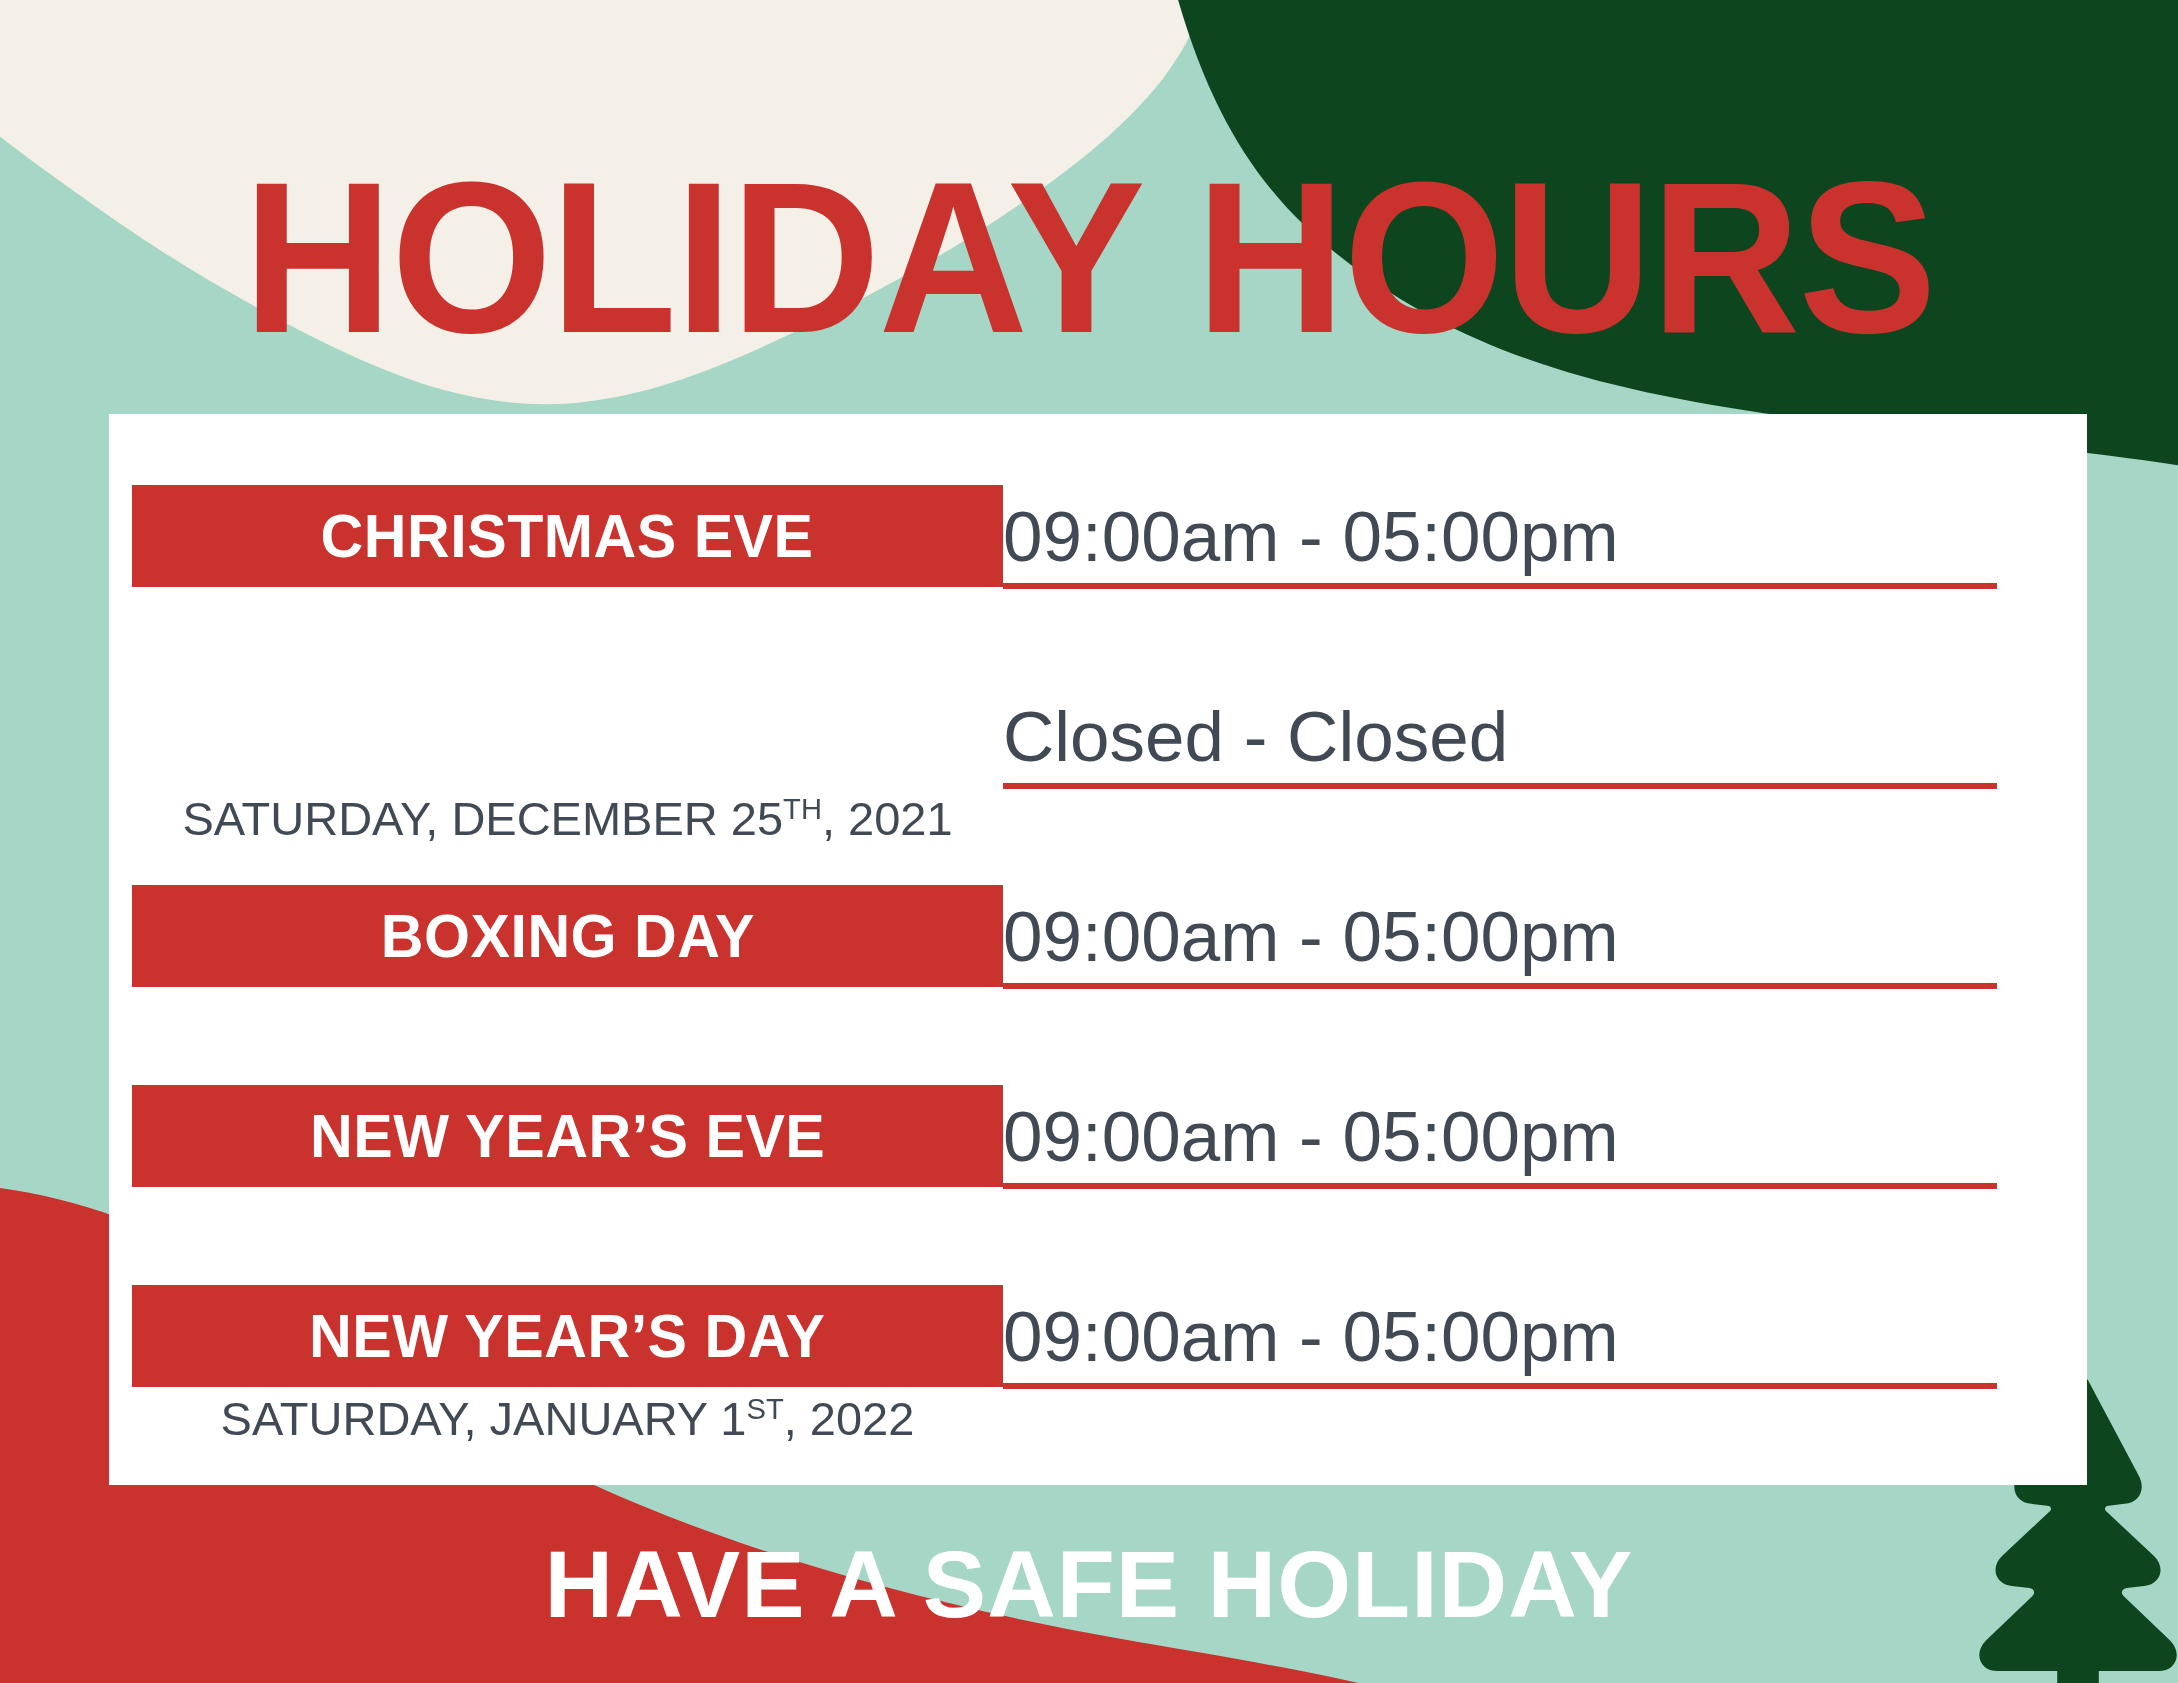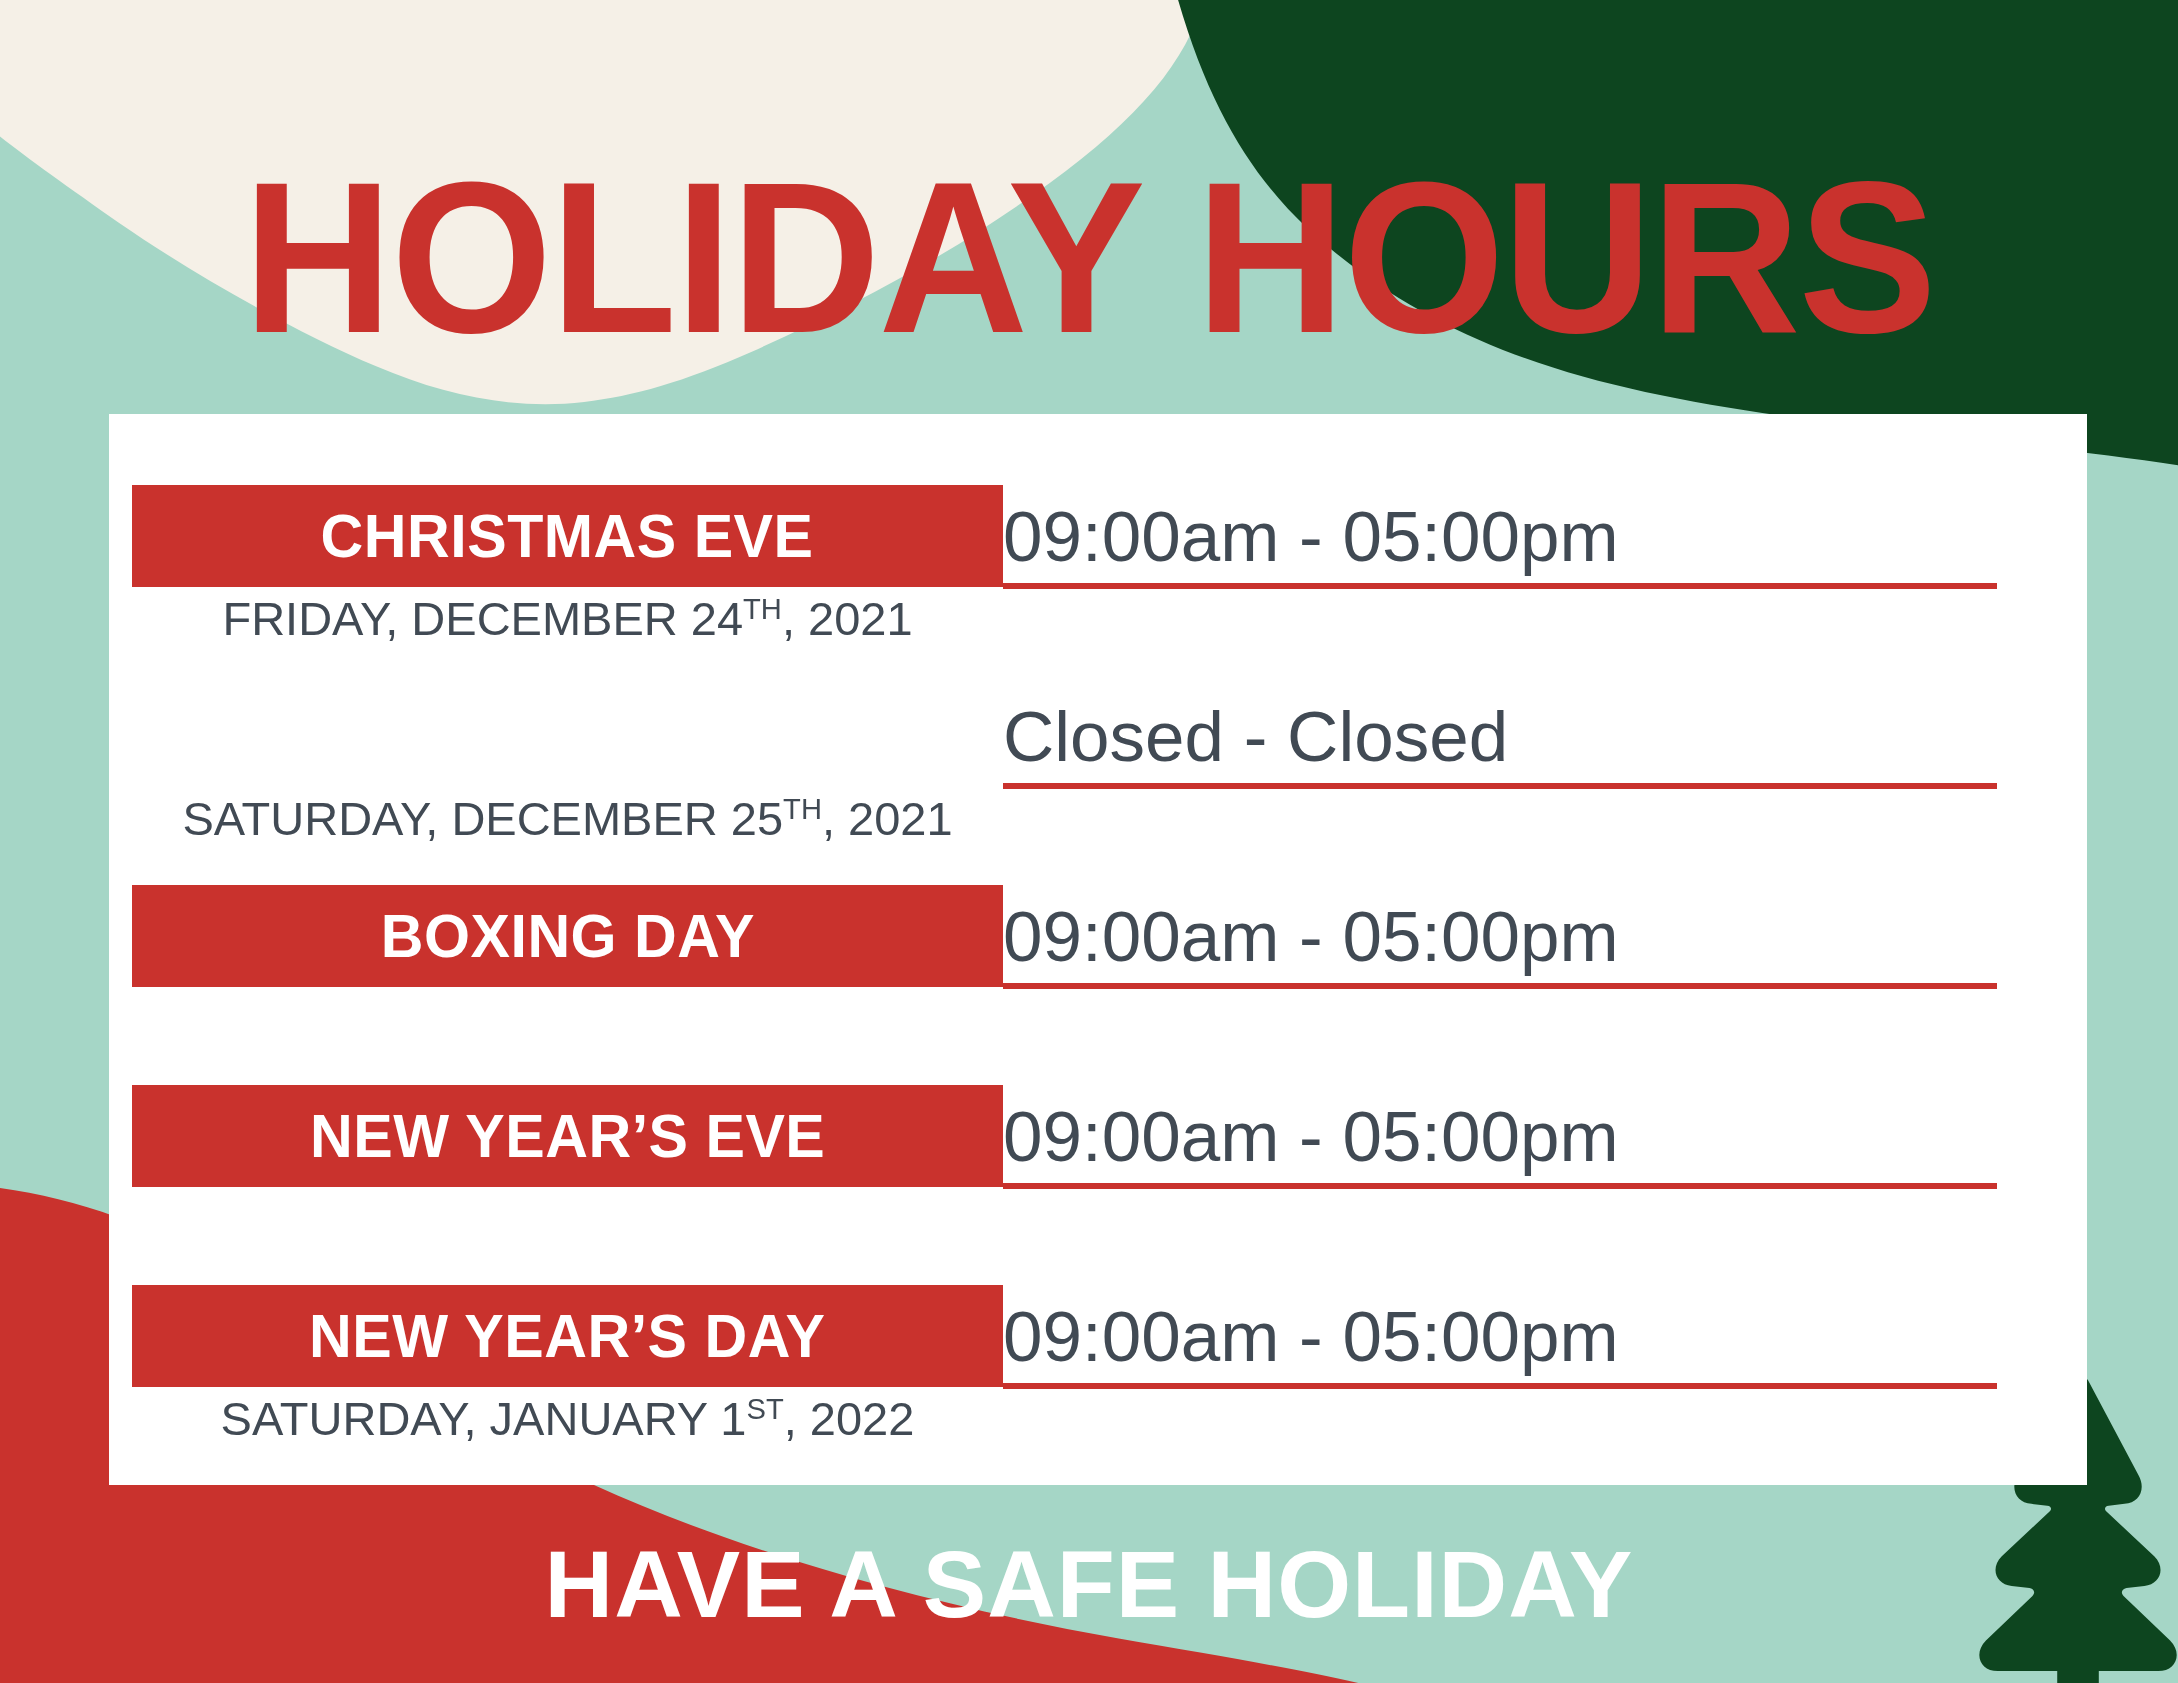--- a/index.html
+++ b/index.html
@@ -208,21 +208,20 @@
 
   <div class="title">HOLIDAY HOURS</div>
 
   <div class="card">
     <div class="rows">
 
       <div class="row row-0">
         <div class="chip">
           <span class="chip-label">CHRISTMAS EVE</span>
         </div>
-        <div class="date"><span>FRIDAY, DECEMBER 24</span><sup>TH</sup><span>, 2021</span></div>
         <div class="hours">09:00am - 05:00pm</div>
         <div class="rule"></div>
       </div>
 
       <div class="row row-1">
         <div class="date"><span>SATURDAY, DECEMBER 25</span><sup>TH</sup><span>, 2021</span></div>
         <div class="hours">Closed - Closed</div>
         <div class="rule"></div>
       </div>
 

